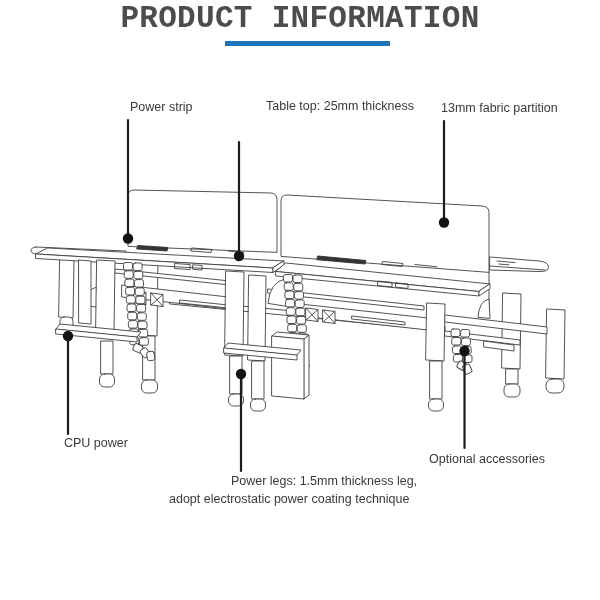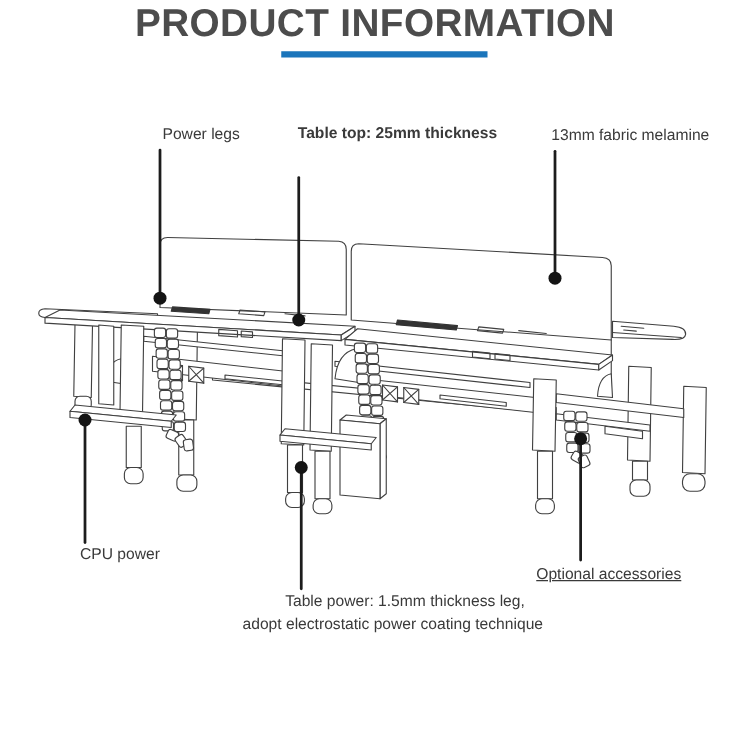--- a/index.html
+++ b/index.html
@@ -1,29 +1,29 @@
 <!DOCTYPE html>
 <html><head>
 <meta charset="utf-8">
 <style>
   html,body{margin:0;padding:0;background:#ffffff;}
   .canvas{position:relative;width:600px;height:600px;background:#fff;overflow:hidden;
           font-family:"Liberation Sans", sans-serif;}
   .page-title{position:absolute;left:0;top:1px;width:600px;text-align:center;
-              font-size:31px;font-weight:bold;color:#4c4c4c;letter-spacing:0.3px;}
+              font-size:31px;font-weight:bold;color:#4c4c4c;letter-spacing:0.3px;font-family:Liberation Mono, monospace;}
   .title-divider{position:absolute;left:225px;top:41px;width:165px;height:5px;background:#1b75bb;}
   .illustration{position:absolute;left:0;top:0;}
   .callout{position:absolute;font-size:12.5px;color:#3a3a3a;white-space:nowrap;}
   #lbl-power{left:130px;top:100px;}
-  #lbl-tabletop{left:222px;top:96px;width:192px;text-align:center;line-height:20px;white-space:normal;font-weight:bold;}
+  #lbl-tabletop{left:222px;top:96px;width:192px;text-align:right;line-height:20px;white-space:normal;}
   #lbl-partition{left:441px;top:101px;}
   #lbl-cpu{left:64px;top:436px;}
   #lbl-legs1{left:214px;top:474px;width:220px;text-align:center;}
-  #lbl-legs2{left:194px;top:492px;width:222px;text-align:right;}
-  #lbl-optional{left:429px;top:452px;text-decoration:underline;}
+  #lbl-legs2{left:169px;top:492px;width:222px;text-align:right;}
+  #lbl-optional{left:429px;top:452px;}
 </style>
 </head>
 <body>
 
 <div class="canvas">
 
   <div class="page-title">PRODUCT INFORMATION</div>
   <div class="title-divider"></div>
 
   <svg class="illustration" width="600" height="600" viewBox="0 0 600 600" fill="none" stroke="#404040" stroke-width="0.9" stroke-linejoin="round" stroke-linecap="round">
@@ -211,23 +211,23 @@
     <g fill="#141414" stroke="none">
       <circle cx="128" cy="238.5" r="5.2"></circle>
       <circle cx="239" cy="256" r="5.2"></circle>
       <circle cx="444" cy="222.5" r="5.2"></circle>
       <circle cx="68" cy="336" r="5.2"></circle>
       <circle cx="241" cy="374" r="5.2"></circle>
       <circle cx="464.5" cy="351" r="5.2"></circle>
     </g>
   </svg>
 
-  <div class="callout" id="lbl-power">Power legs</div>
+  <div class="callout" id="lbl-power">Power strip</div>
   <div class="callout" id="lbl-tabletop">
     <div>Table top: 25mm thickness</div>
   </div>
-  <div class="callout" id="lbl-partition">13mm fabric melamine</div>
+  <div class="callout" id="lbl-partition">13mm fabric partition</div>
   <div class="callout" id="lbl-cpu">CPU power</div>
-  <div class="callout" id="lbl-legs1">Table power: 1.5mm thickness leg,</div>
+  <div class="callout" id="lbl-legs1">Power legs: 1.5mm thickness leg,</div>
   <div class="callout" id="lbl-legs2">adopt electrostatic power coating technique</div>
   <div class="callout" id="lbl-optional">Optional accessories</div>
 
 </div>
 
 </body></html>

